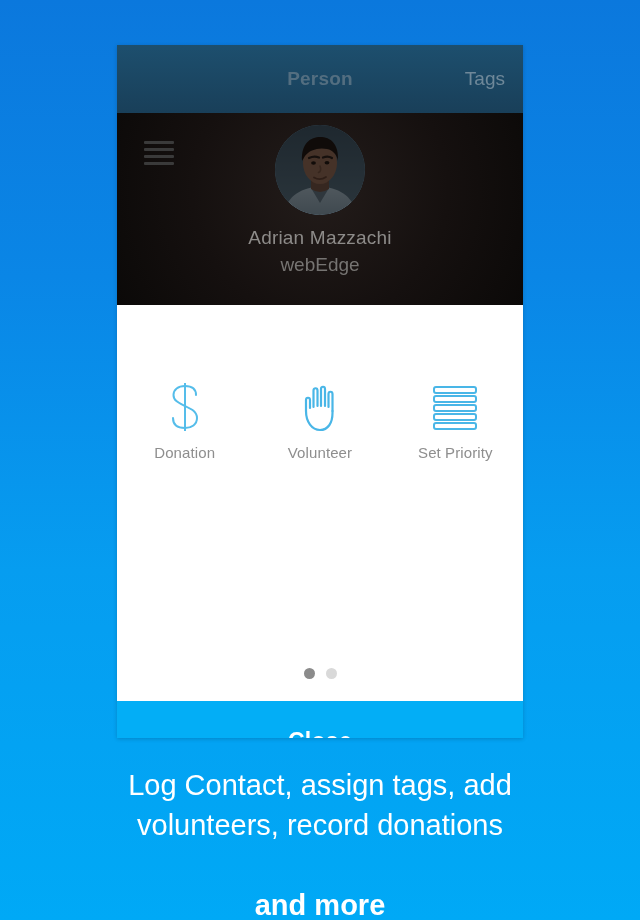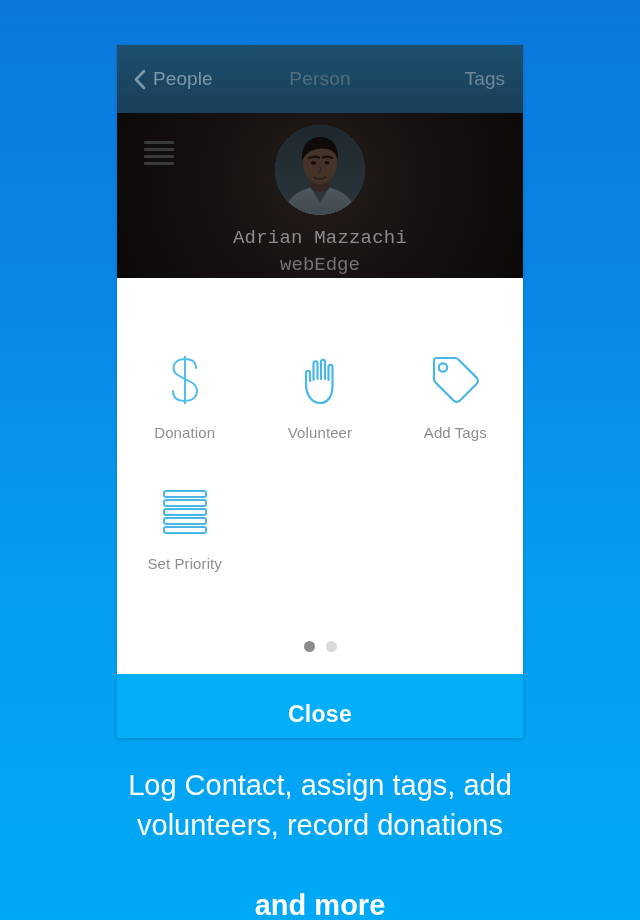--- a/index.html
+++ b/index.html
@@ -56,42 +56,41 @@
   .nav-title {
     position: absolute;
     left: 0;
     right: 0;
     top: 0;
     height: 68px;
     display: flex;
     align-items: center;
     justify-content: center;
     font-size: 19px;
-    font-weight: normal;
+    font-weight: bold;
     color: #536e80;
     letter-spacing: 0.2px;
   }
   .nav-edit {
     position: absolute;
     right: 18px;
     top: 0;
     height: 68px;
     display: flex;
     align-items: center;
     font-size: 19px;
     color: #6f8899;
   }
 
   
   .profile {
     position: relative;
-    height: 165px;
+    height: 192px;
     background: #100d0c;
     background: radial-gradient(circle at 50% 40%, #231c1a 0%, #15100f 55%, #0b0908 100%);
-    font-family: Liberation Mono, monospace;
   }
   .hamburger {
     position: absolute;
     left: 27px;
     top: 28px;
     width: 30px;
     display: flex;
     flex-direction: column;
     gap: 4px;
   }
@@ -151,21 +150,21 @@
     align-items: center;
     cursor: pointer;
   }
   .tile-icon {
     height: 56px;
     display: flex;
     align-items: center;
     justify-content: center;
   }
   .tile-label {
-    margin-top: 16px;
+    margin-top: 9px;
     font-size: 15px;
     color: #8e8e8e;
     letter-spacing: 0.1px;
   }
 
   .dots {
     position: absolute;
     left: 0; right: 0;
     bottom: 22px;
     display: flex;
@@ -206,26 +205,20 @@
   }
   .caption .line { display: block; white-space: nowrap; }
   .caption .strong { font-weight: bold; margin-top: 40px; }
 </style>
 </head>
 <body>
 
 <div class="card">
 
   <div class="navbar">
-    <div class="nav-back">
-      <svg class="chev" viewBox="0 0 13 21">
-        <polyline points="11,2 3,10.5 11,19" fill="none" stroke="#7d98a8" stroke-width="2.6" stroke-linecap="round" stroke-linejoin="round"></polyline>
-      </svg>
-      <span class="nav-back-label">People</span>
-    </div>
     <div class="nav-title">Person</div>
     <div class="nav-edit">Tags</div>
   </div>
 
   <div class="profile">
     <div class="hamburger">
       <i></i>
         <i></i>
         <i></i>
         <i></i>
@@ -299,31 +292,20 @@
               <path d="M15.5 27 L15.5 10.5 C15.5 7.5 19.5 7.5 19.5 10.5 L19.5 26"></path>
               <path d="M23 26 L23 9 C23 6 27 6 27 9 L27 26"></path>
               <path d="M30.5 27 L30.5 14 C30.5 11 34.5 11 34.5 14 L34.5 31"></path>
               <path d="M8 31 C8 42 14 50 22 50 C30 50 34.5 43 34.5 33 L34.5 31"></path>
             </g>
           </svg>
         </div>
         <div class="tile-label">Volunteer</div>
       </div>
 
-      <div class="tile">
-        <div class="tile-icon">
-          <svg width="52" height="52" viewBox="0 0 52 52">
-            <g fill="none" stroke="#49b6e7" stroke-width="2.2" stroke-linejoin="round">
-              <path d="M5 6.5 C5 5.1 6.1 4 7.5 4 L26 4 C27.2 4 28.3 4.5 29.2 5.3 L47.5 23.6 C49.2 25.4 49.2 28.2 47.5 30 L31 46.5 C29.2 48.2 26.4 48.2 24.6 46.5 L6.3 28.2 C5.5 27.3 5 26.2 5 25 Z"></path>
-              <circle cx="14" cy="13.5" r="4.2"></circle>
-            </g>
-          </svg>
-        </div>
-        <div class="tile-label">Add Tags</div>
-      </div>
 
       <div class="tile">
         <div class="tile-icon">
           <svg width="50" height="52" viewBox="0 0 50 52">
             <g fill="none" stroke="#49b6e7" stroke-width="2" stroke-linejoin="round">
               <rect x="4" y="6" width="42" height="6" rx="2"></rect>
               <rect x="4" y="15" width="42" height="6" rx="2"></rect>
               <rect x="4" y="24" width="42" height="6" rx="2"></rect>
               <rect x="4" y="33" width="42" height="6" rx="2"></rect>
               <rect x="4" y="42" width="42" height="6" rx="2"></rect>

